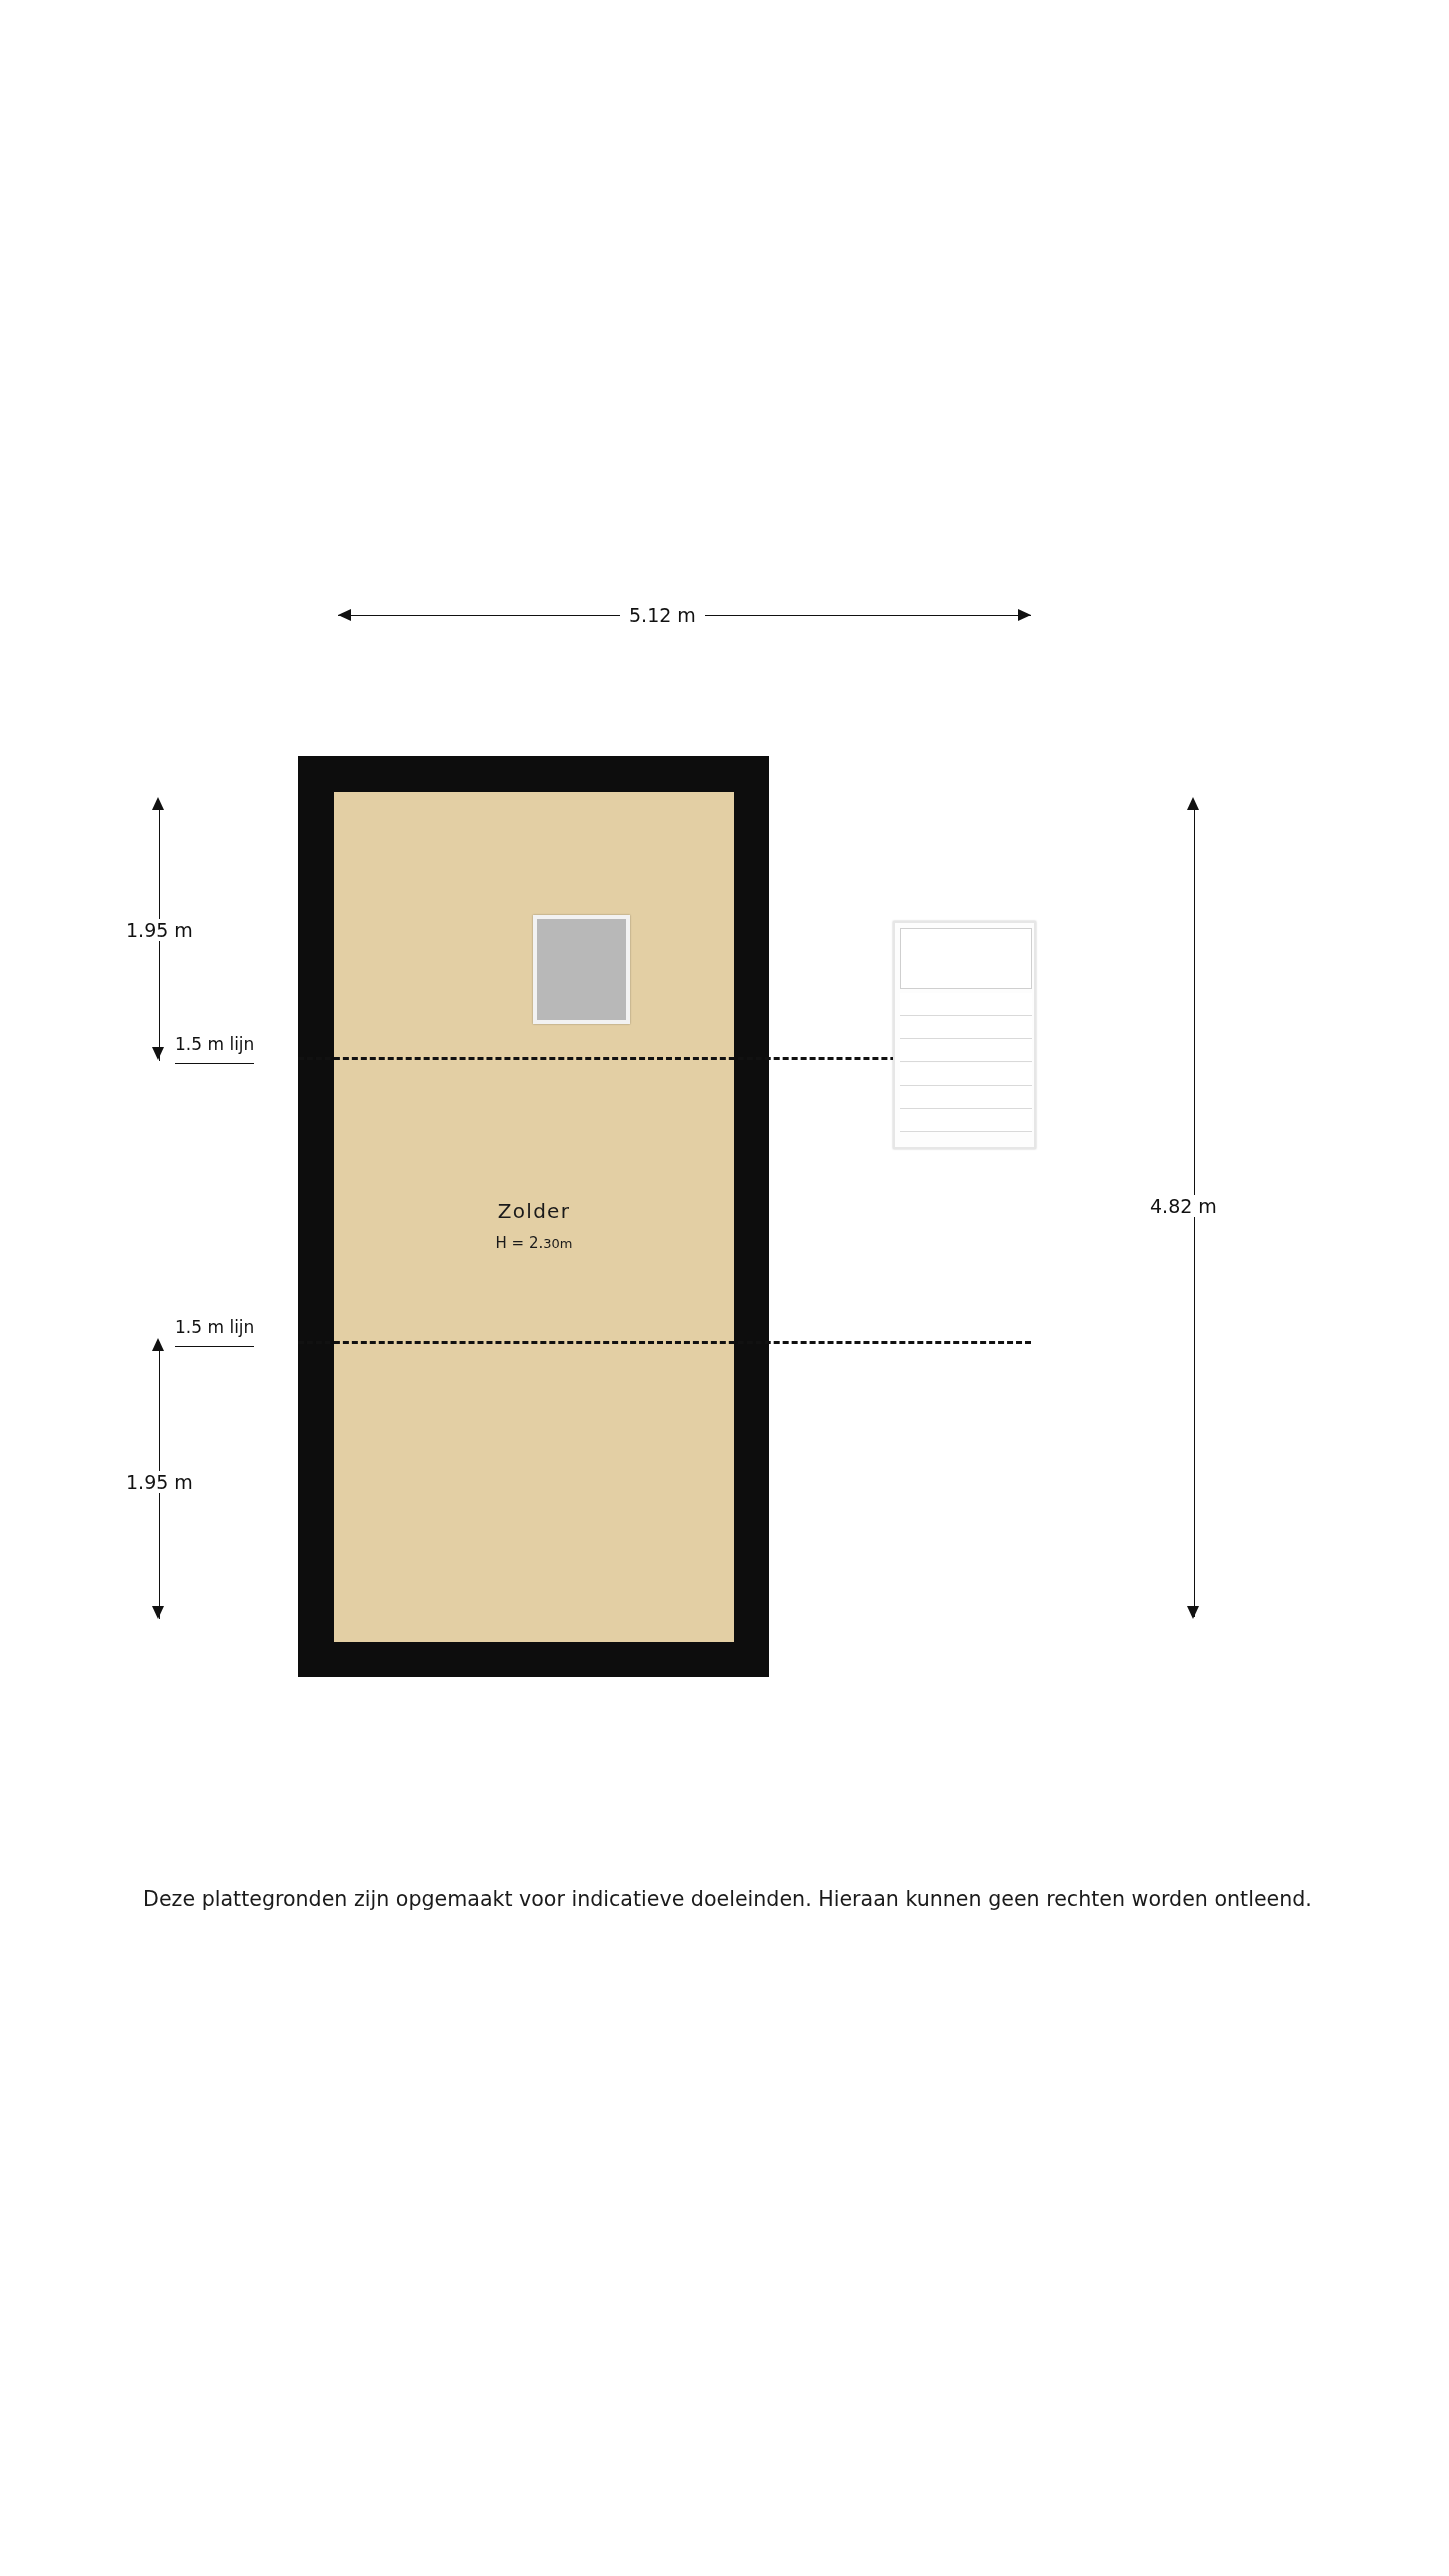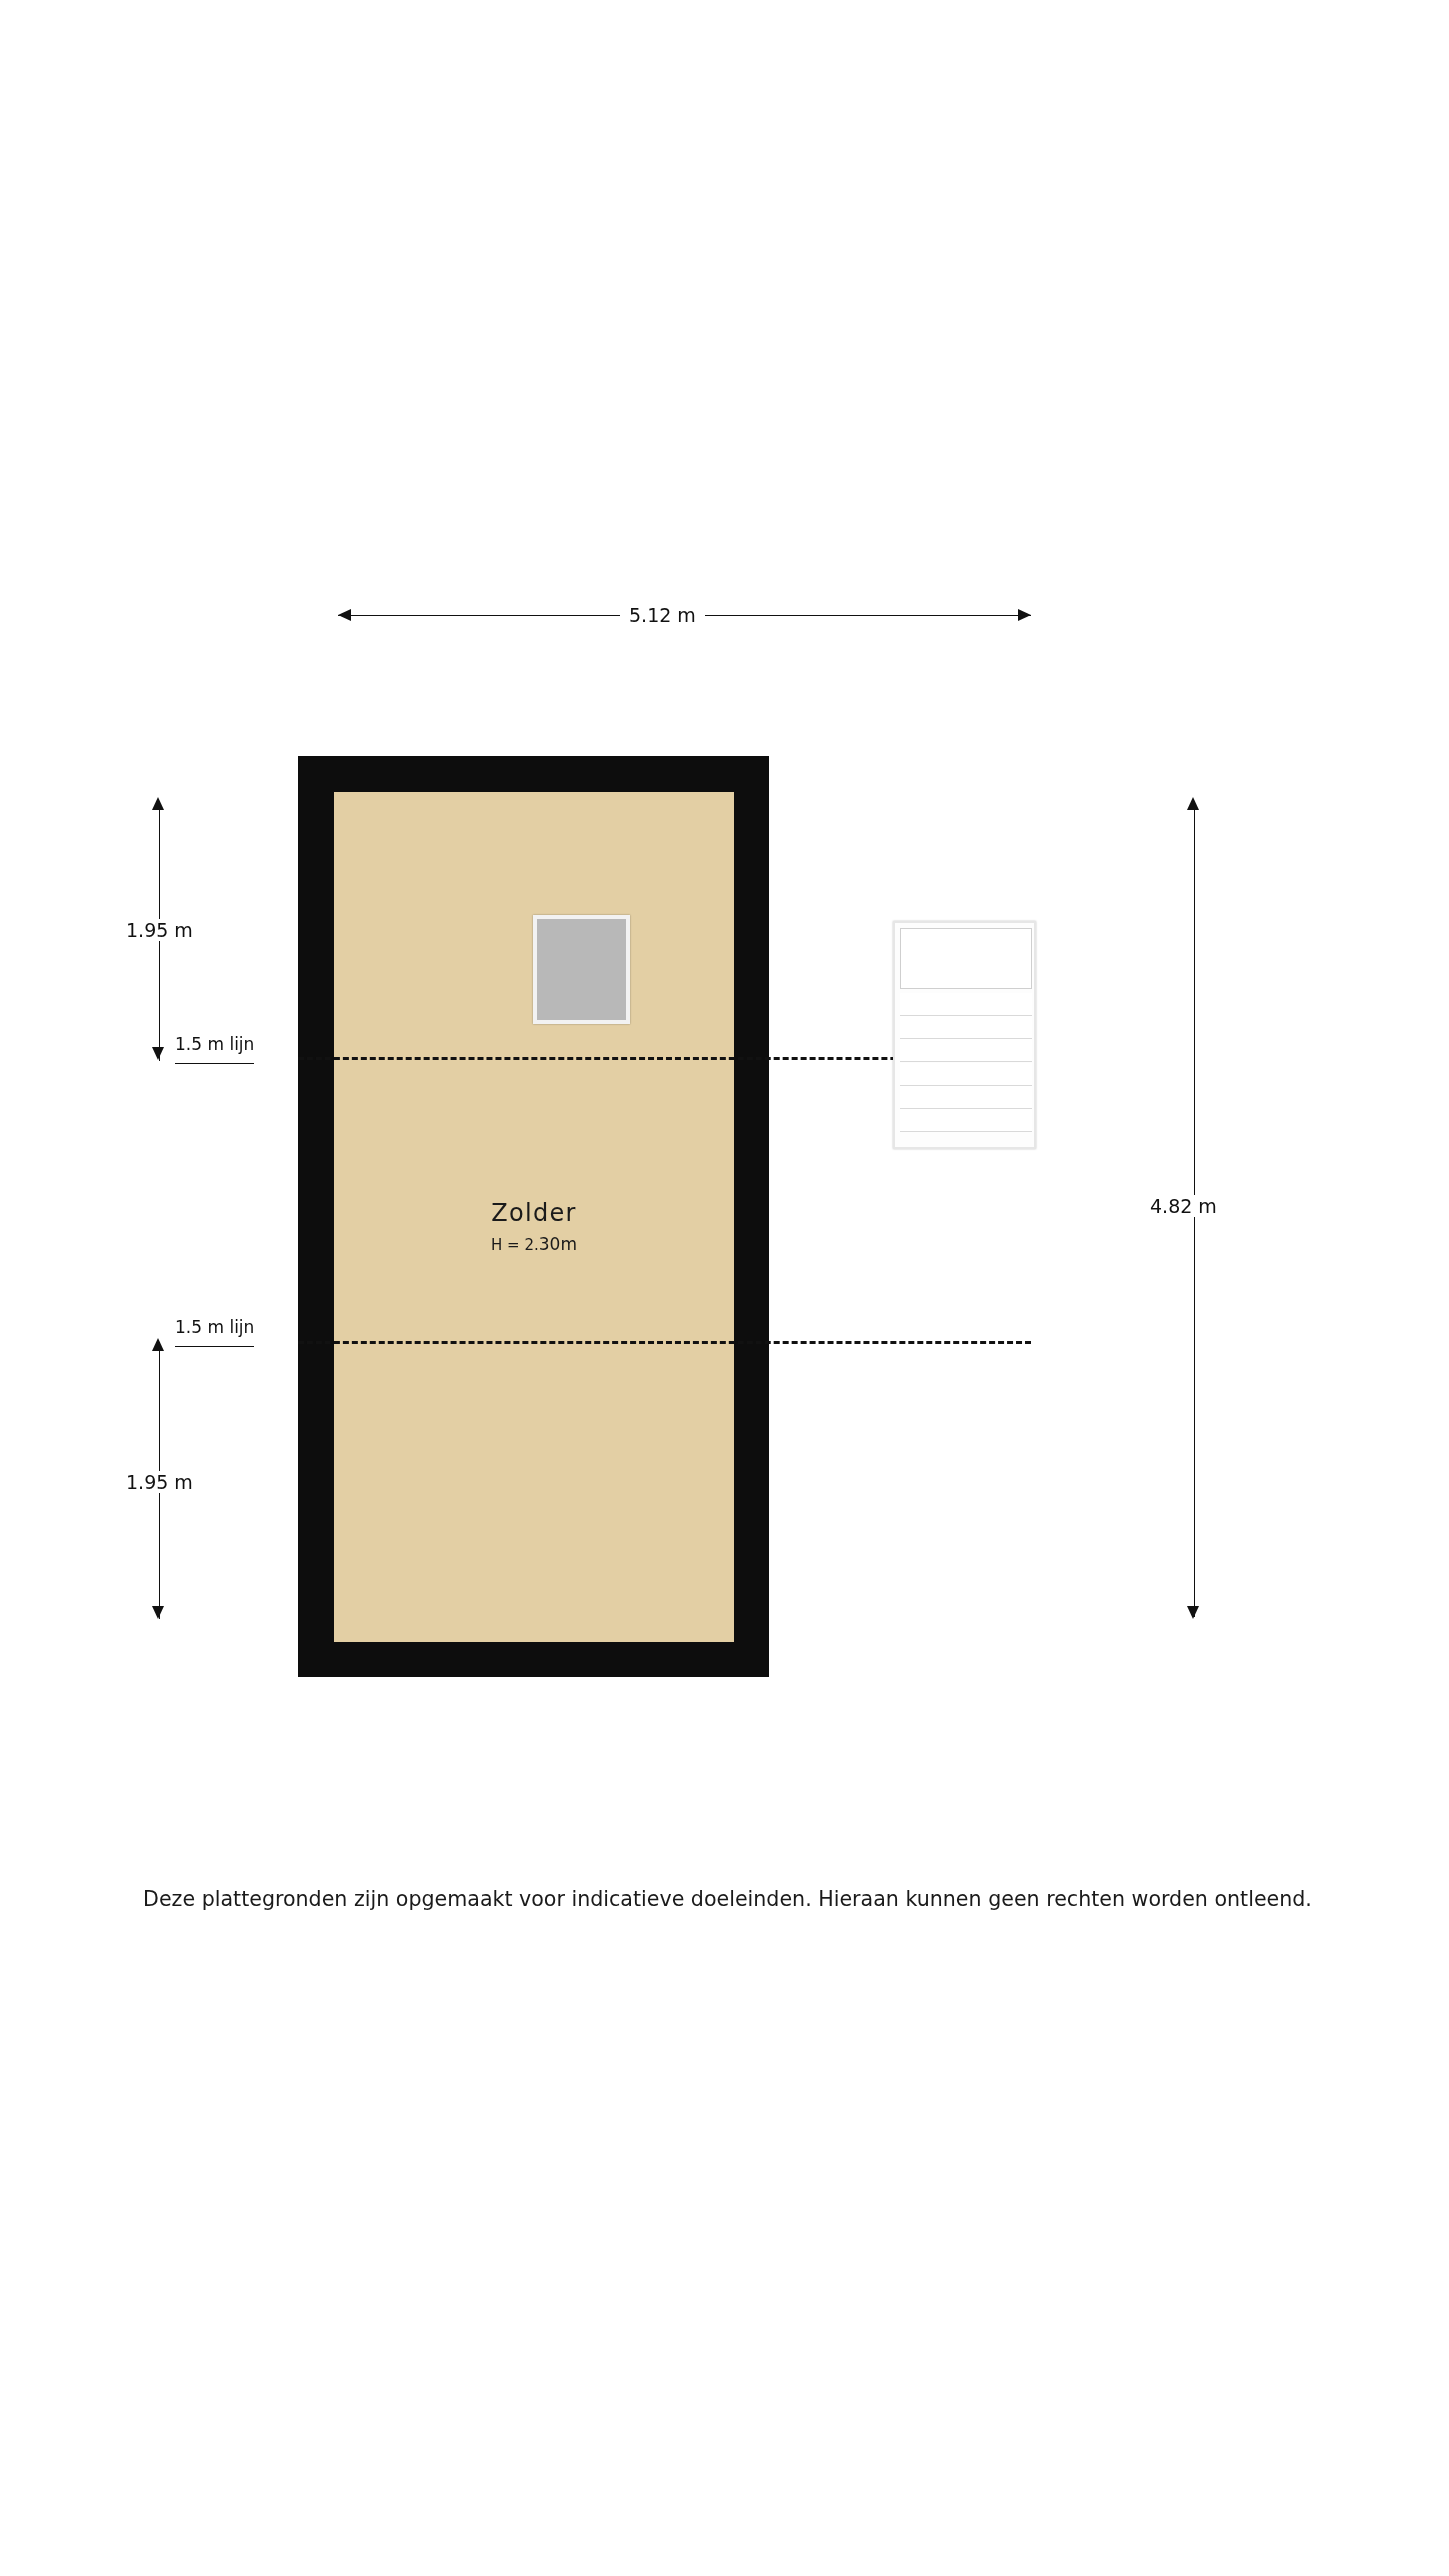--- a/index.html
+++ b/index.html
@@ -44,34 +44,34 @@
     background: #e3cfa4;
   }
 
   
   .room-label {
     position: absolute;
     left: 331px;
     top: 1199px;
     width: 400px;
     text-align: center;
-    font-size: 24px;
+    font-size: 20px;
     letter-spacing: 1.3px;
     color: #1a1a1a;
   }
   .room-height {
     position: absolute;
     left: 331px;
     top: 1234px;
     width: 400px;
     text-align: center;
     font-size: 15px;
     color: #1a1a1a;
   }
-  .room-height .unit { font-size: 17px; }
+  .room-height .unit { font-size: 13px; }
 
   
   .skylight {
     position: absolute;
     left: 530px;
     top: 915px;
     width: 97px;
     height: 109px;
     background: #b8b8b8;
     border: 4.5px solid #f2f2f2;

